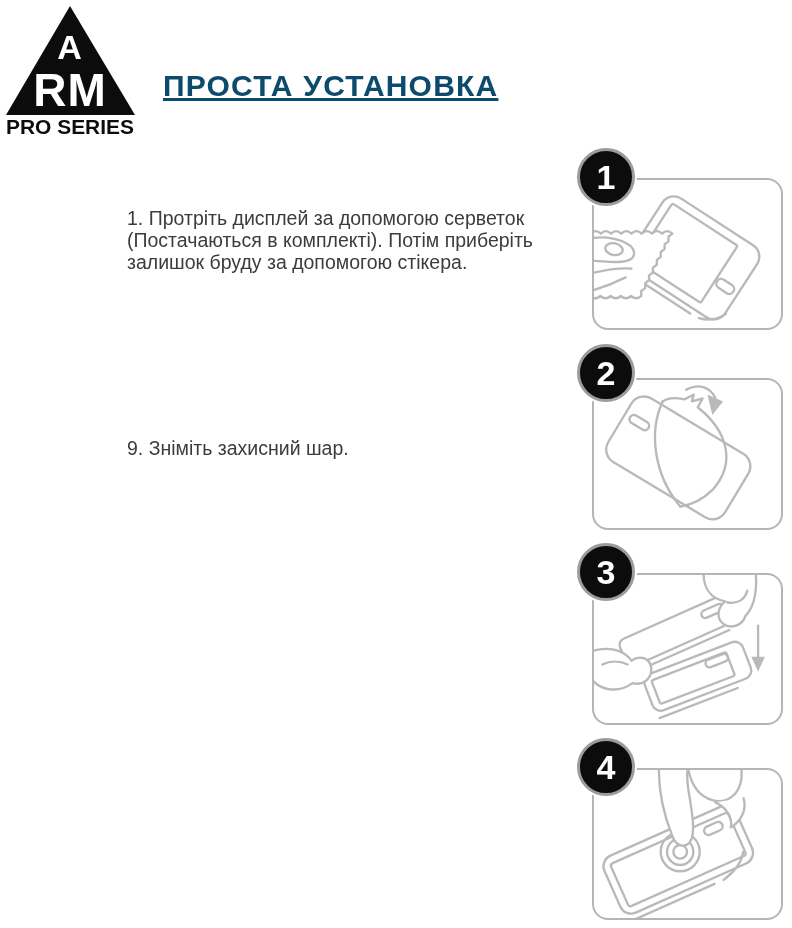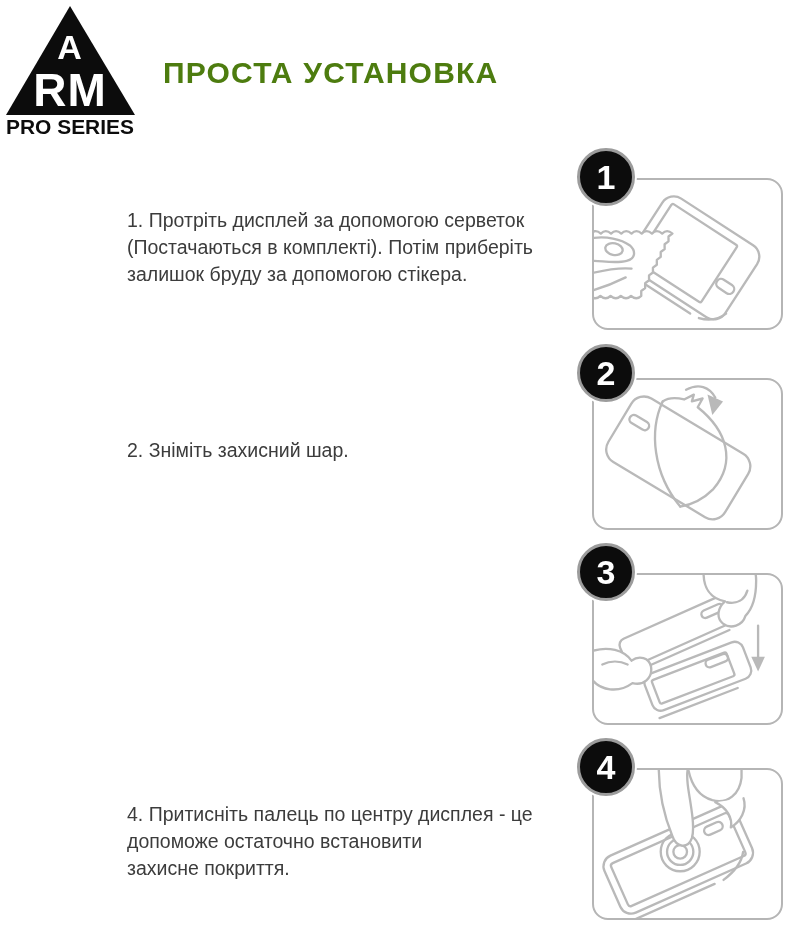--- a/index.html
+++ b/index.html
@@ -2,26 +2,26 @@
 <html><head>
 <meta charset="utf-8">
 <style>
   html,body{margin:0;padding:0;background:#fff;}
   #page{
     position:relative;width:792px;height:928px;background:#ffffff;overflow:hidden;
     font-family:"Liberation Sans","DejaVu Sans",sans-serif;
   }
   .logo{position:absolute;left:4px;top:3px;}
   .title{
-    position:absolute;left:163px;top:56px;margin:0;
-    font-size:30px;font-weight:bold;letter-spacing:1.2px;color:#4d7c0f;
+    position:absolute;left:163px;top:69px;margin:0;
+    font-size:30px;font-weight:bold;letter-spacing:1.2px;color:#0c4a6e;text-decoration:underline;
   }
   .step-text{
     position:absolute;left:127px;width:450px;
-    font-size:19.5px;line-height:27px;color:#3c3c3c;
+    font-size:19.5px;line-height:22px;color:#3c3c3c;
     white-space:pre-line;
   }
   .step-figure{
     position:absolute;left:592px;width:191px;height:152px;box-sizing:border-box;
     border:2px solid #b5b5b5;border-radius:16px;background:#fff;
   }
   .step-figure svg{position:absolute;left:0;top:0;width:100%;height:100%;}
   .step-num{
     position:absolute;left:577px;width:52px;height:52px;border-radius:50%;
     background:#0c0c0c;border:3px solid #9c9c9c;box-shadow:0 0 0 2px #ffffff;
@@ -63,21 +63,21 @@
         <path fill="#ffffff" d="M -4,55 q 5,-5 10.5,0 q 5,-5 10.5,0 q 5,-5 10.5,0 q 5,-5 10.5,0 q 5,-5 10.5,0 q 5,-5 10.5,0 q 5,-5 10.5,0 q 5,-5 10.5,0
              l -4,3 l 0,5 l -4,3 l 0,5 l -4,3 l 0,5 l -4,3 l 0,5 l -4,3 l 0,5 l -4,3 l 0,5 l -4,3 l 0,5 l -4,3 l 0,5
              q -5,5 -10.5,0 q -5,5 -10.5,0 q -5,5 -10.5,0 q -5,5 -10.5,0 q -5,5 -10.5,0 Z"></path>
         <path fill="#ffffff" d="M -4,60 C 12,57 28,61 36,67 C 43,73 42,81 33,83 C 22,86 8,83 -4,83 Z"></path>
         <ellipse cx="20" cy="71" rx="9" ry="6" transform="rotate(12 20 71)"></ellipse>
         <path d="M -4,96 C 12,92 26,90 38,91 M -4,114 C 10,110 22,105 32,100"></path>
       </g>
     </svg>
   </div>
 
-  <div class="step-text t2">2. Зніміть захисний шар.</div>
+  <div class="step-text t2">9. Зніміть захисний шар.</div>
   <div class="step-num n2">2</div>
   <div class="step-figure f2">
     <svg viewBox="0 0 191 152">
       <g class="art">
         <g transform="translate(86,80) rotate(31)">
           <rect x="-70" y="-38" width="140" height="76" rx="15"></rect>
           <rect x="-64" y="-15" width="22" height="9" rx="4.5"></rect>
         </g>
         <path d="M 70,22 C 56,52 60,96 88,130"></path>
         <path d="M 70,22 C 76,18 84,18 92,20 l 10,-5 -2,7 11,-3 -5,9 C 136,52 146,84 122,112 C 112,122 100,128 88,130"></path>
@@ -105,23 +105,20 @@
           <path d="M -52,26 L 34,26"></path>
         </g>
         <path fill="#ffffff" d="M -2,78 C 14,73 30,77 38,88 C 46,82 56,85 58,94 C 60,106 50,114 39,111 C 24,122 6,118 -2,108 Z"></path>
         <path d="M 8,92 C 16,88 26,88 34,92"></path>
         <path d="M 168,52 L 168,86"></path>
         <path fill="#b9b9b9" stroke="none" d="M 161,84 L 175,84 L 168,99 Z"></path>
       </g>
     </svg>
   </div>
 
-  <div class="step-text t4">4. Притисніть палець по центру дисплея - це
-допоможе остаточно встановити
-захисне покриття.</div>
   <div class="step-num n4">4</div>
   <div class="step-figure f4">
     <svg viewBox="0 0 191 152">
       <g class="art">
         <g transform="translate(86,92) rotate(-24)">
           <rect x="-74" y="-32" width="148" height="64" rx="12"></rect>
           <rect x="-66" y="-24" width="132" height="48" rx="3"></rect>
           <rect x="36" y="-19" width="20" height="9" rx="4.5"></rect>
           <path d="M -70,38 L 24,38 M 34,38 Q 56,33 64,20"></path>
         </g>

